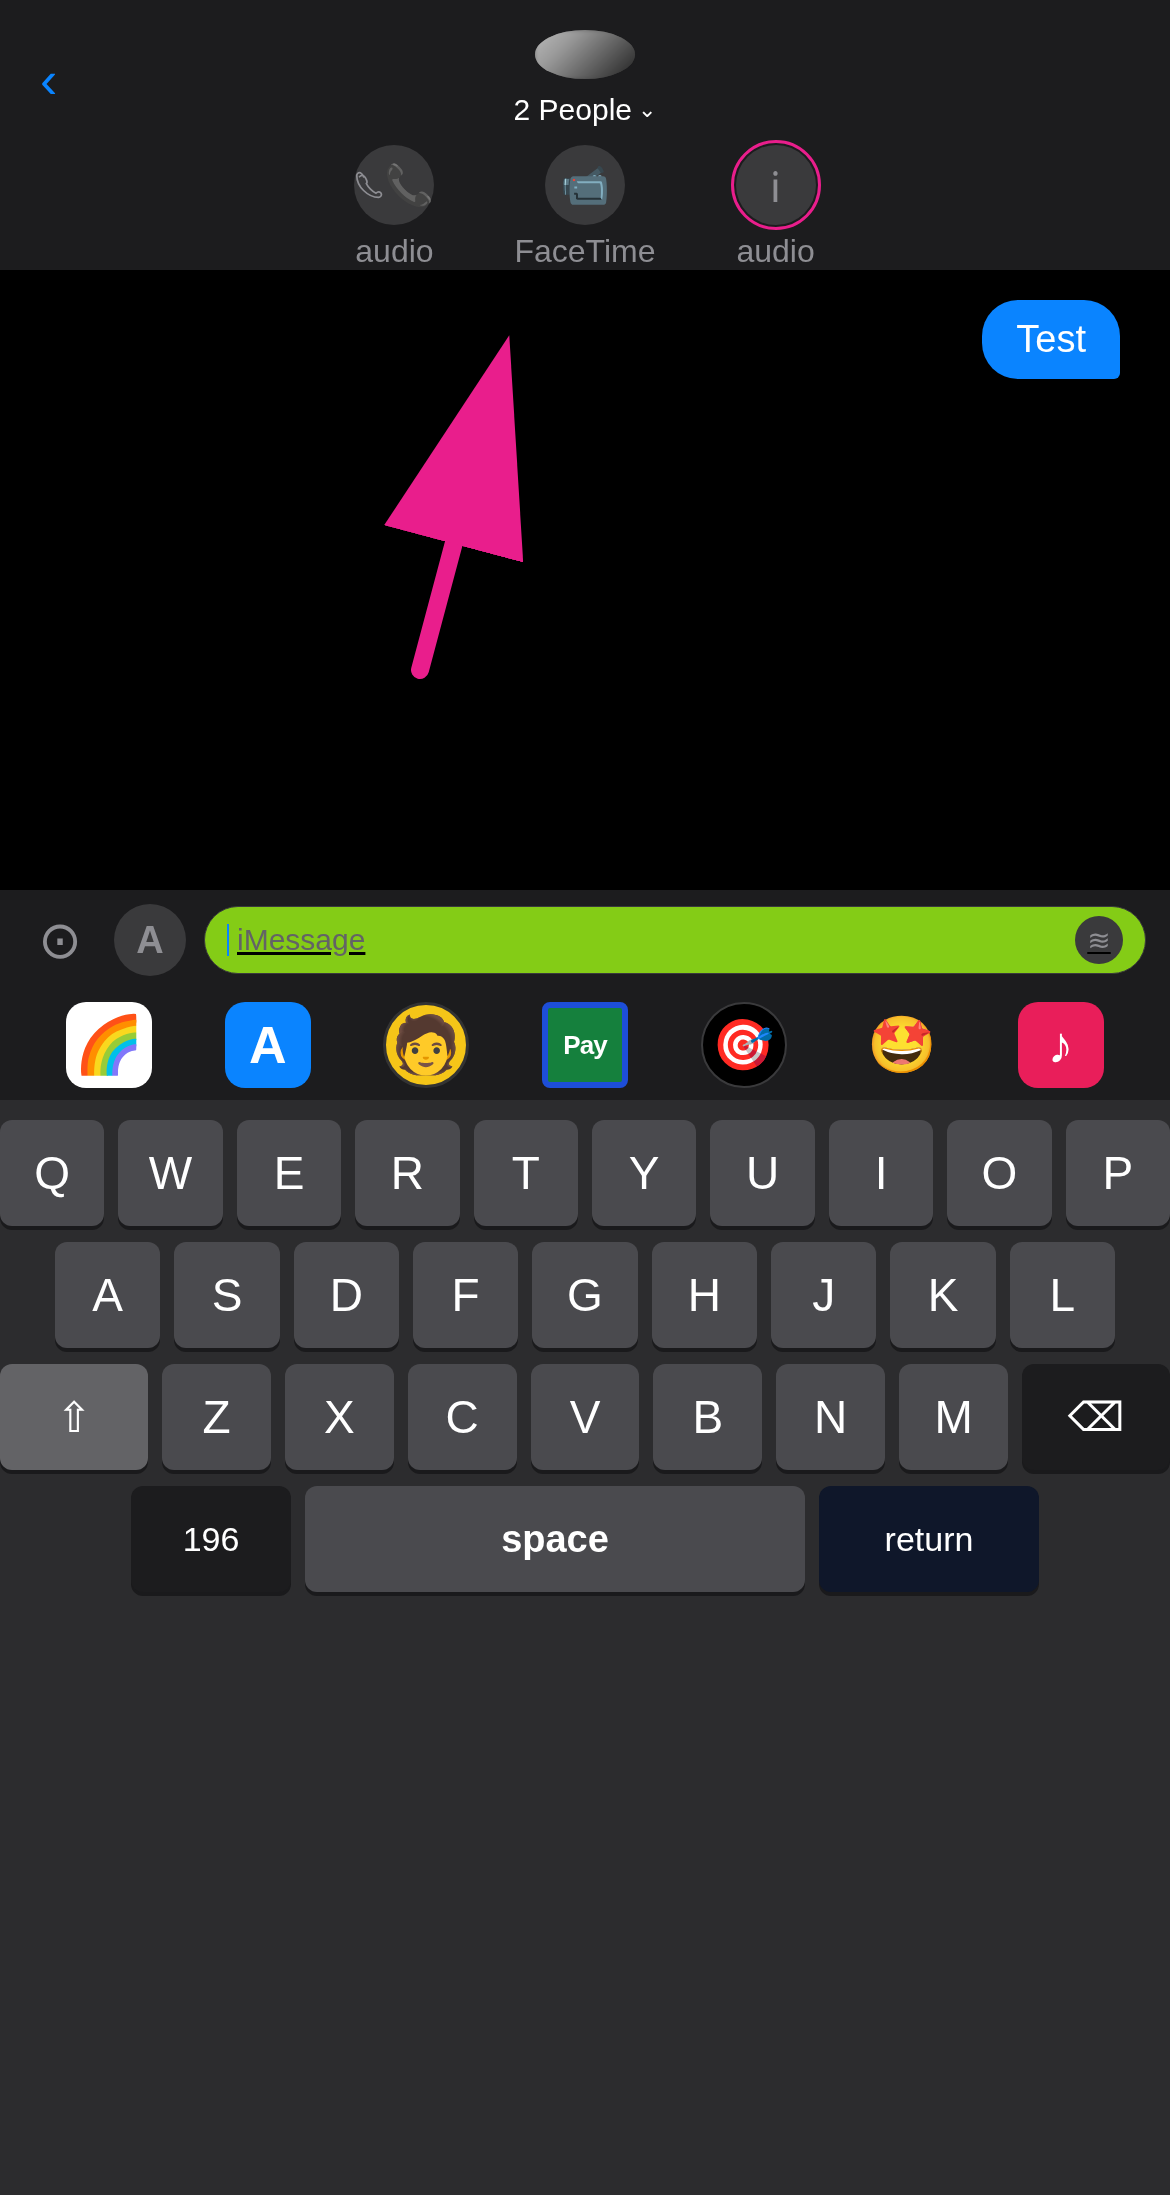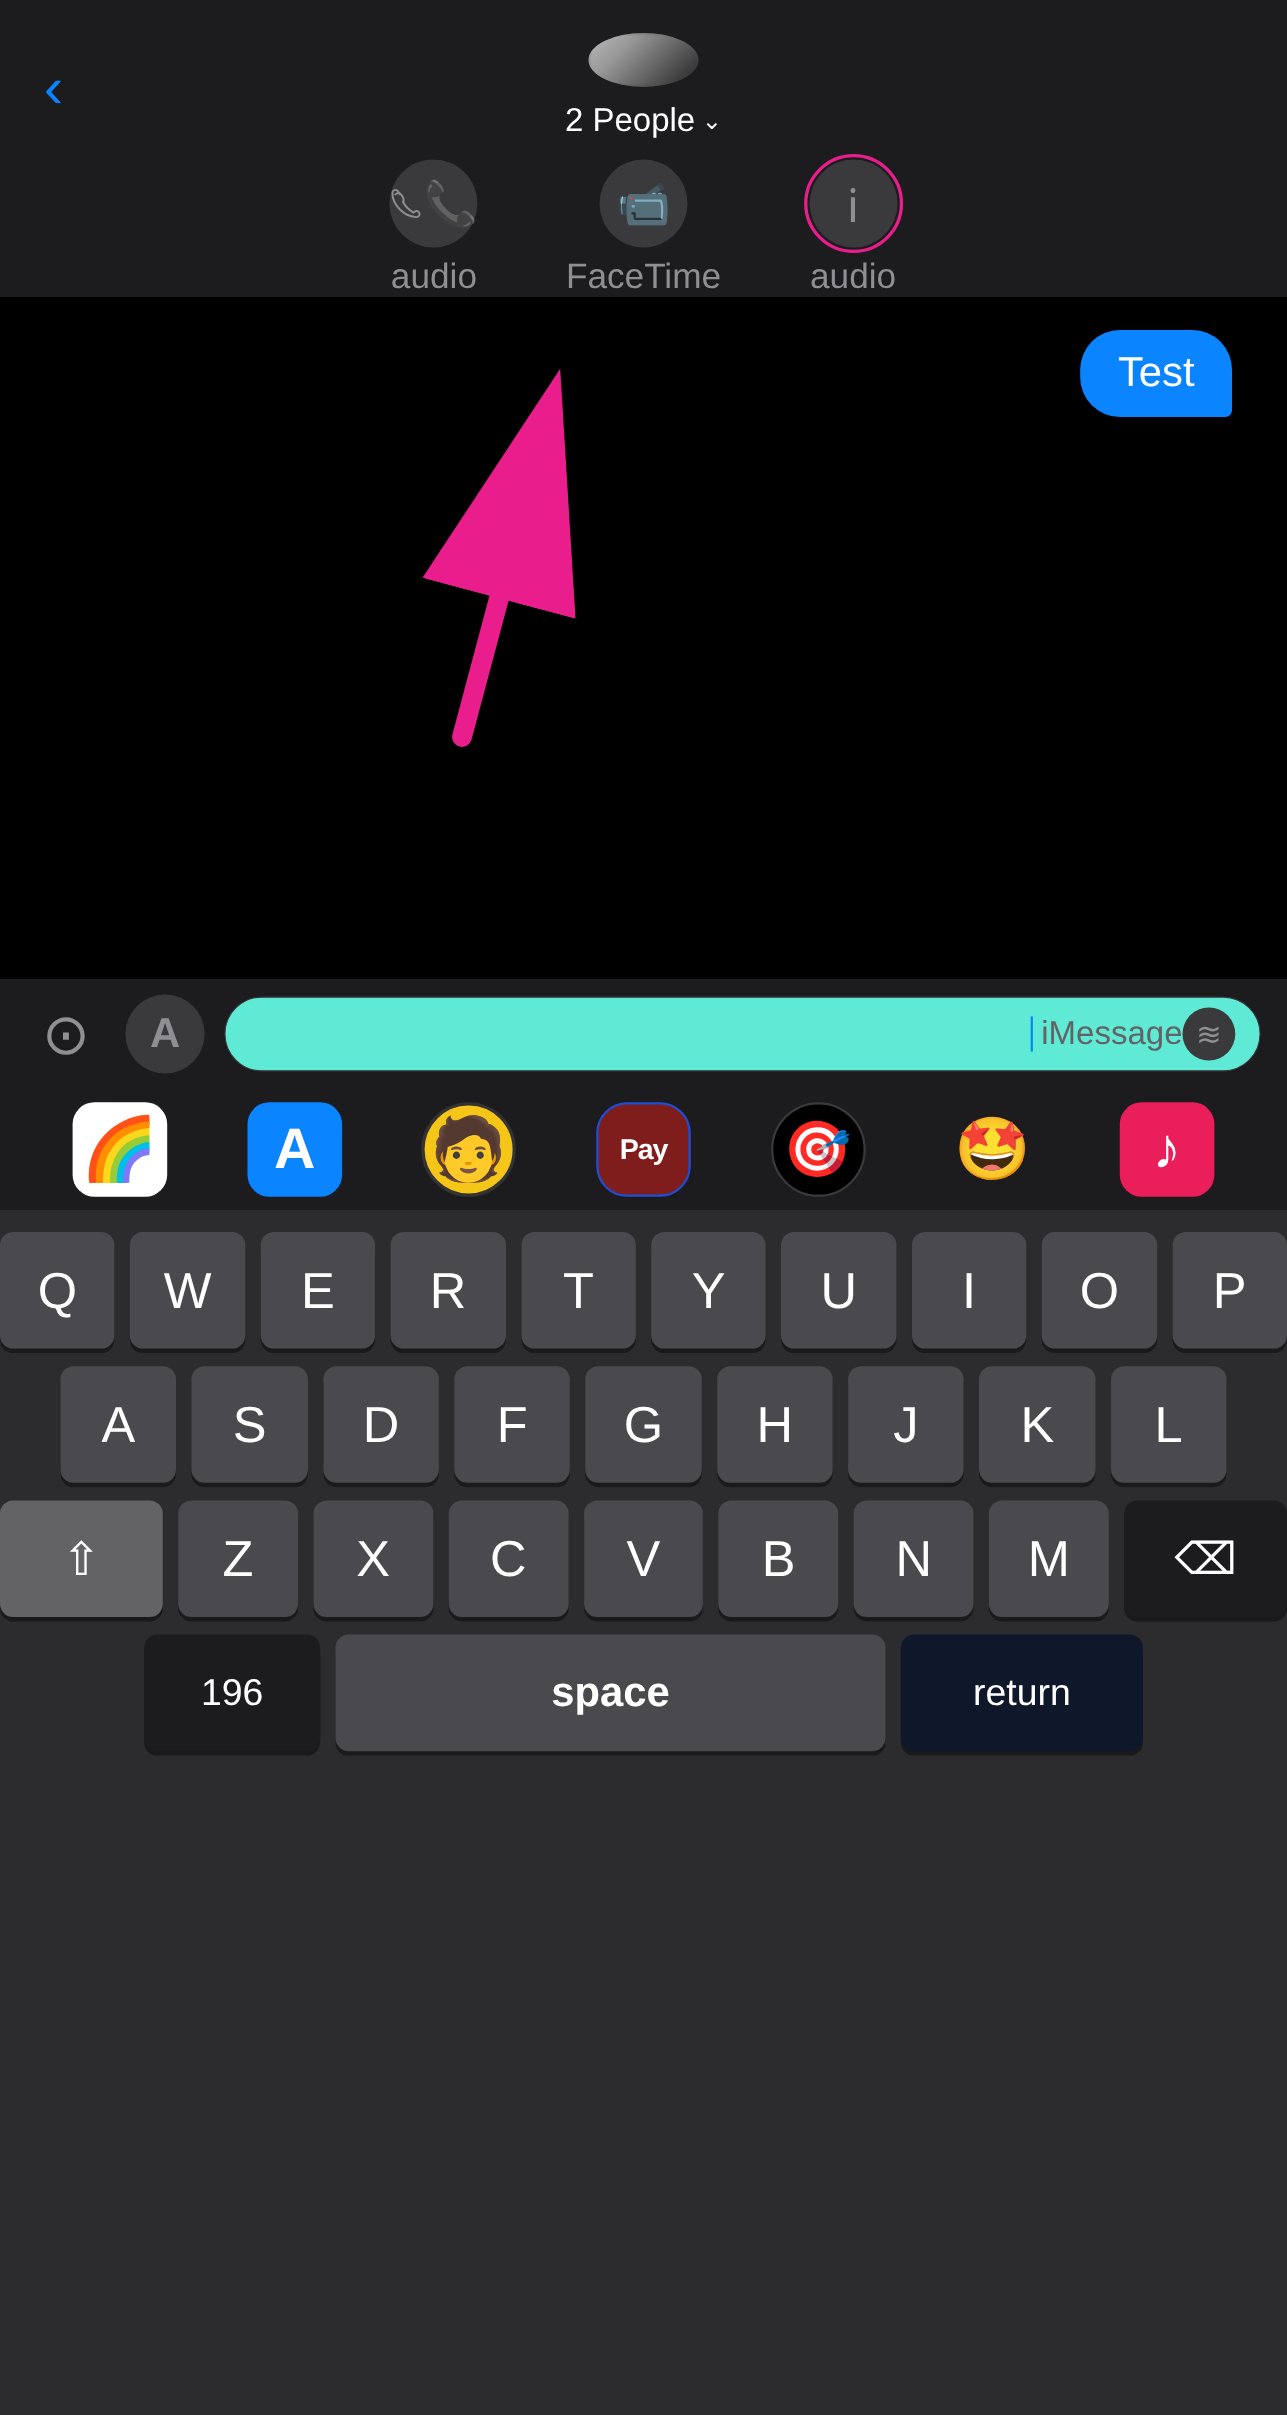--- a/index.html
+++ b/index.html
@@ -158,27 +158,28 @@
       border-radius: 50%;
       background: #3a3a3c;
       display: flex;
       align-items: center;
       justify-content: center;
       cursor: pointer;
     }
     .message-input {
       flex: 1;
       height: 68px;
-      background: #5eead4;
+      background: #84cc16;
       border: 1.5px solid #3a3a3c;
       border-radius: 34px;
       display: flex;
       align-items: center;
       padding: 0 22px;
-      justify-content: flex-end;
+      justify-content: space-between;
+      text-decoration: underline;
     }
     .message-placeholder {
       color: #636366;
       font-size: 30px;
       display: flex;
       align-items: center;
       gap: 8px;
     }
     .cursor-blink {
       width: 2px;
@@ -346,21 +347,21 @@
   </div>
 
   <div class="dock-app appstore">
     <span style="font-size:52px; color:#fff; font-weight:bold;">A</span>
   </div>
 
   <div class="dock-app memoji" style="border-radius:50%; width:86px; height:86px; background:#f5c518; border:3px solid #333;">
     <span style="font-size:56px;">🧑</span>
   </div>
 
-  <div class="dock-app applepay" style="background:#7f1d1d; border-radius:28px; border:2px solid #1d4ed8;">
+  <div class="dock-app applepay" style="background:#15803d; border-radius:8px; border:6px solid #1d4ed8;">
     <span style="font-size:26px; color:#fff; font-weight:600; letter-spacing:-1px;"> Pay</span>
   </div>
 
   <div class="dock-app fitness" style="background:#000; border-radius:50%;">
     <span style="font-size:50px;">🎯</span>
   </div>
 
   <div class="dock-app" style="width:86px;height:86px;">
     <span style="font-size:56px;">🤩</span>
   </div>

